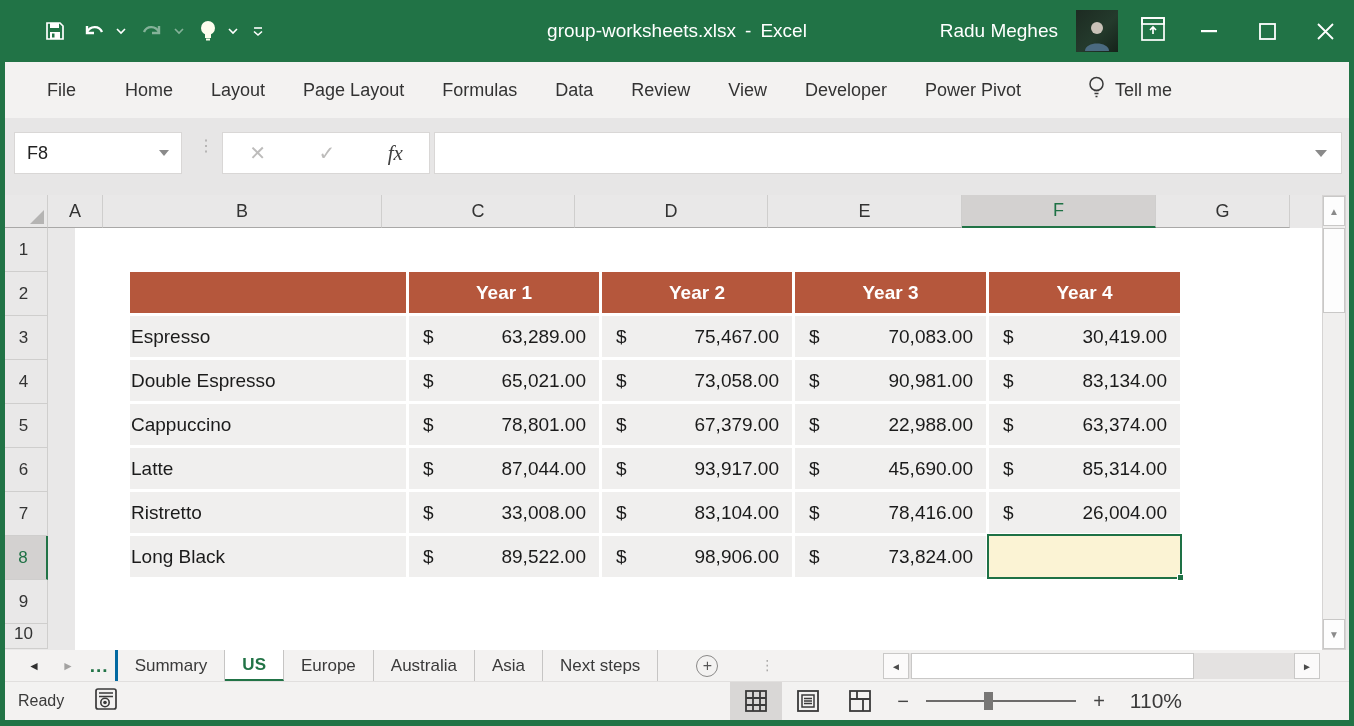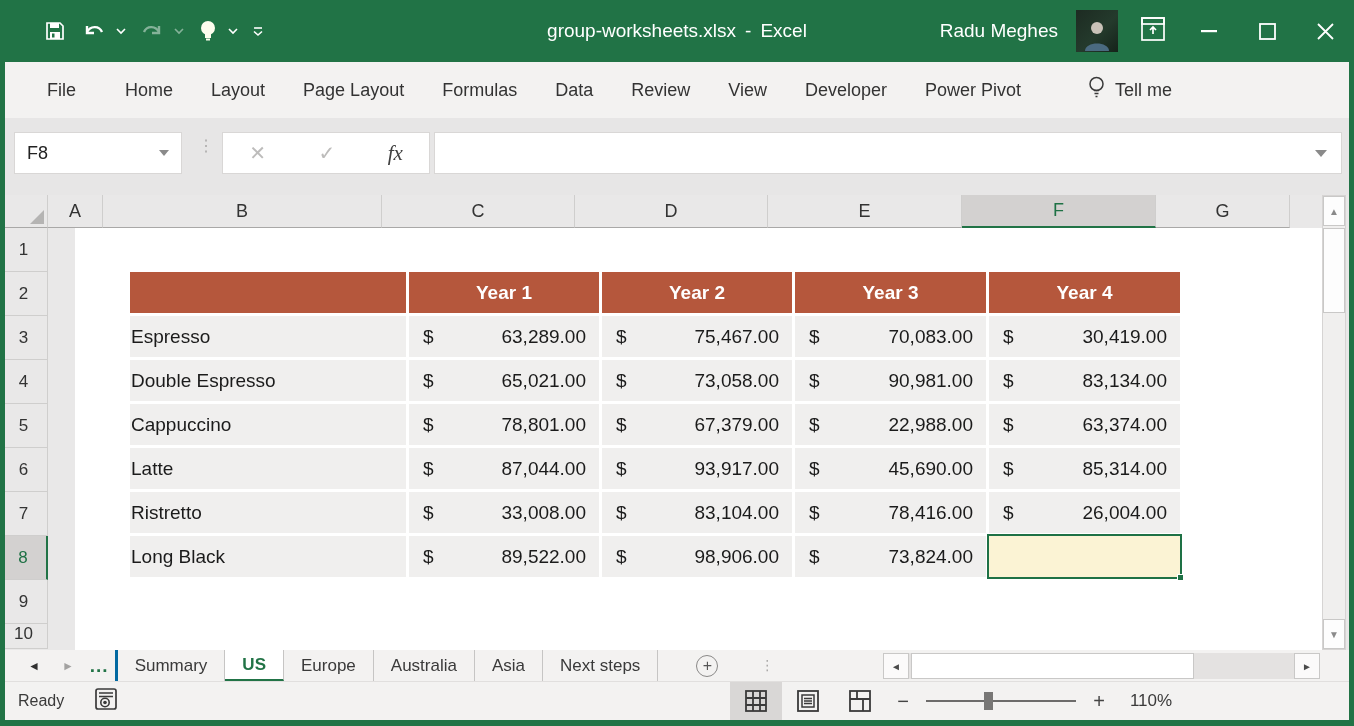--- a/index.html
+++ b/index.html
@@ -94,21 +94,21 @@
   
   .statusbar { position:absolute; left:0; top:682px; width:1196px; height:38px; background:#f3f2f1; display:flex; align-items:center; }
   .statusleft { display:flex; align-items:center; gap:30px; margin-left:18px; color:#3a3a3a; font-size:16px; }
   .statusright { position:absolute; right:14px; top:0; height:38px; display:flex; align-items:center; gap:0; }
   .viewbtn { width:52px; height:38px; display:flex; align-items:center; justify-content:center; }
   .viewbtn.active { background:#d9d7d6; }
   .zminus, .zplus { width:34px; text-align:center; font-size:20px; color:#444; }
   .zslider { position:relative; width:150px; height:38px; margin:0 6px; }
   .ztrack { position:absolute; left:0; right:0; top:18px; height:2px; background:#6d6c6b; }
   .zthumb { position:absolute; left:58px; top:10px; width:9px; height:18px; background:#787776; }
-  .zoompct { width:62px; text-align:center; font-size:17px; color:#3a3a3a; margin-left:4px; }
+  .zoompct { width:62px; text-align:right; font-size:21px; color:#3a3a3a; margin-left:4px; }
 
   
   .edge { position:absolute; background:#217346; z-index:50; }
   .edge.left { left:0; top:62px; width:5px; height:658px; }
   .edge.right { left:1349px; top:62px; width:5px; height:658px; }
   .edge.bottom { left:0; top:720px; width:1354px; height:6px; }
 </style>
 </head>
 <body>
 

